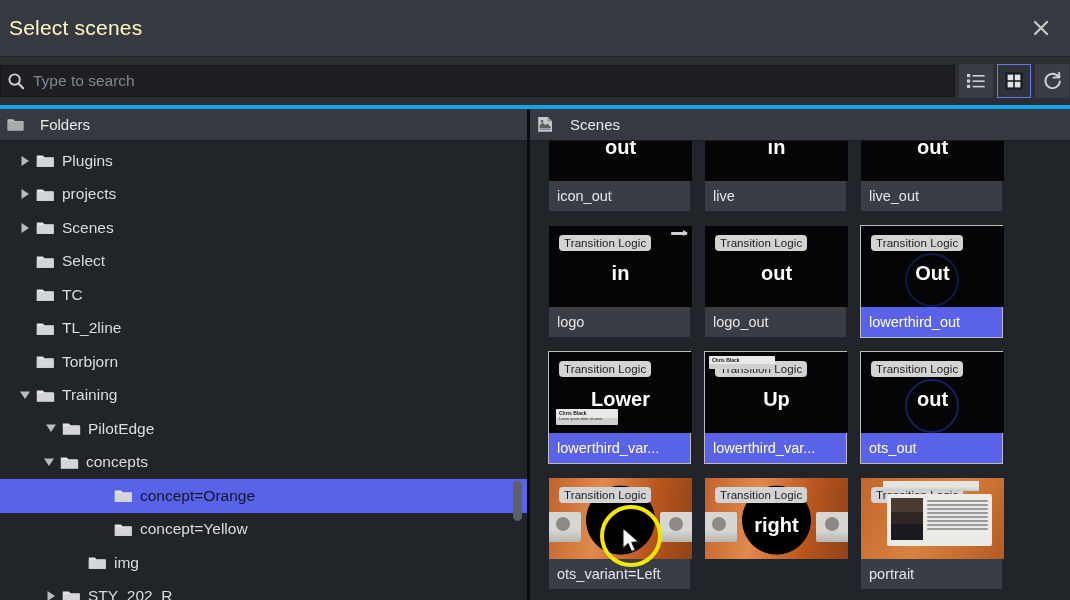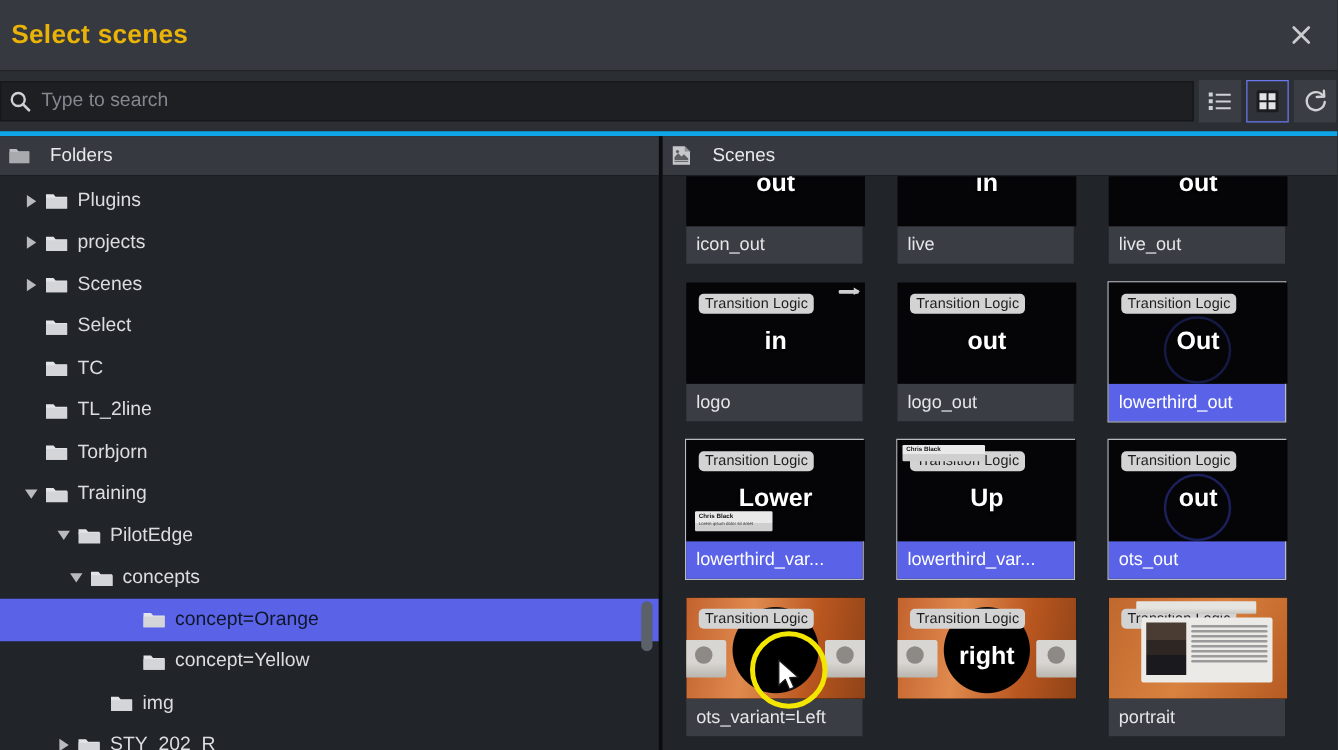--- a/index.html
+++ b/index.html
@@ -15,21 +15,21 @@
 
   
   .titlebar {
     height: 57px; min-height: 57px;
     background: #36393f;
     display: flex; align-items: center;
     position: relative;
     border-bottom: 1px solid #202226;
   }
   .title-text {
-    font-size: 21px; font-weight: 700; color: #eab308;
+    font-size: 21px; font-weight: 400; color: #fef9c3;
     padding-left: 9px; letter-spacing: .2px;
   }
   .close-btn {
     position: absolute; right: 6px; top: 0;
     width: 46px; height: 56px;
     display: flex; align-items: center; justify-content: center;
     cursor: pointer;
   }
   .close-btn svg { display:block; }
 
@@ -105,21 +105,21 @@
   .vscroll-thumb {
     position: absolute; right: 5px; width: 9px;
     background: #5c6069; border-radius: 5px;
   }
 
   
   .grid-scroll { flex: 1 1 auto; overflow: hidden; position: relative; }
   .grid {
     display: grid;
     grid-template-columns: repeat(3, 143px);
-    gap: 13px 26px;
+    gap: 13px 13px;
     padding: 0 0 0 18px;
     position: absolute;
     top: -42px; left: 0;
   }
   .card { width: 143px; cursor: pointer; }
   .card-inner { border: 1px solid transparent; }
   .card.selected .card-inner { border: 1px solid #b9bbc0; }
   .thumb {
     width: 143px; height: 81px; background: #050507;
     position: relative; overflow: hidden;
@@ -372,21 +372,21 @@
               </svg>
             </span>
             <span class="fold-ico">
               <svg width="19" height="15" viewBox="0 0 19 15">
                 <path d="M0.8 2.4 h6 l1.7 1.9 h9.2 v2.1 h-16.9 z" fill="#e3e4e7"></path>
                 <path d="M0.8 5.2 h17.4 v8.6 h-17.4 z" fill="#d4d5d9"></path>
               </svg>
             </span>
             <span class="lbl">PilotEdge</span>
           </div>
-          <div class="tree-row" style="padding-left: 50px;">
+          <div class="tree-row" style="padding-left: 38px;">
             <span class="twisty">
               <svg width="12" height="11" viewBox="0 0 12 11">
                 <path d="M1 1.5 L11 1.5 L6 9 Z" fill="#b9babe"></path>
               </svg>
             </span>
             <span class="fold-ico">
               <svg width="19" height="15" viewBox="0 0 19 15">
                 <path d="M0.8 2.4 h6 l1.7 1.9 h9.2 v2.1 h-16.9 z" fill="#e3e4e7"></path>
                 <path d="M0.8 5.2 h17.4 v8.6 h-17.4 z" fill="#d4d5d9"></path>
               </svg>

